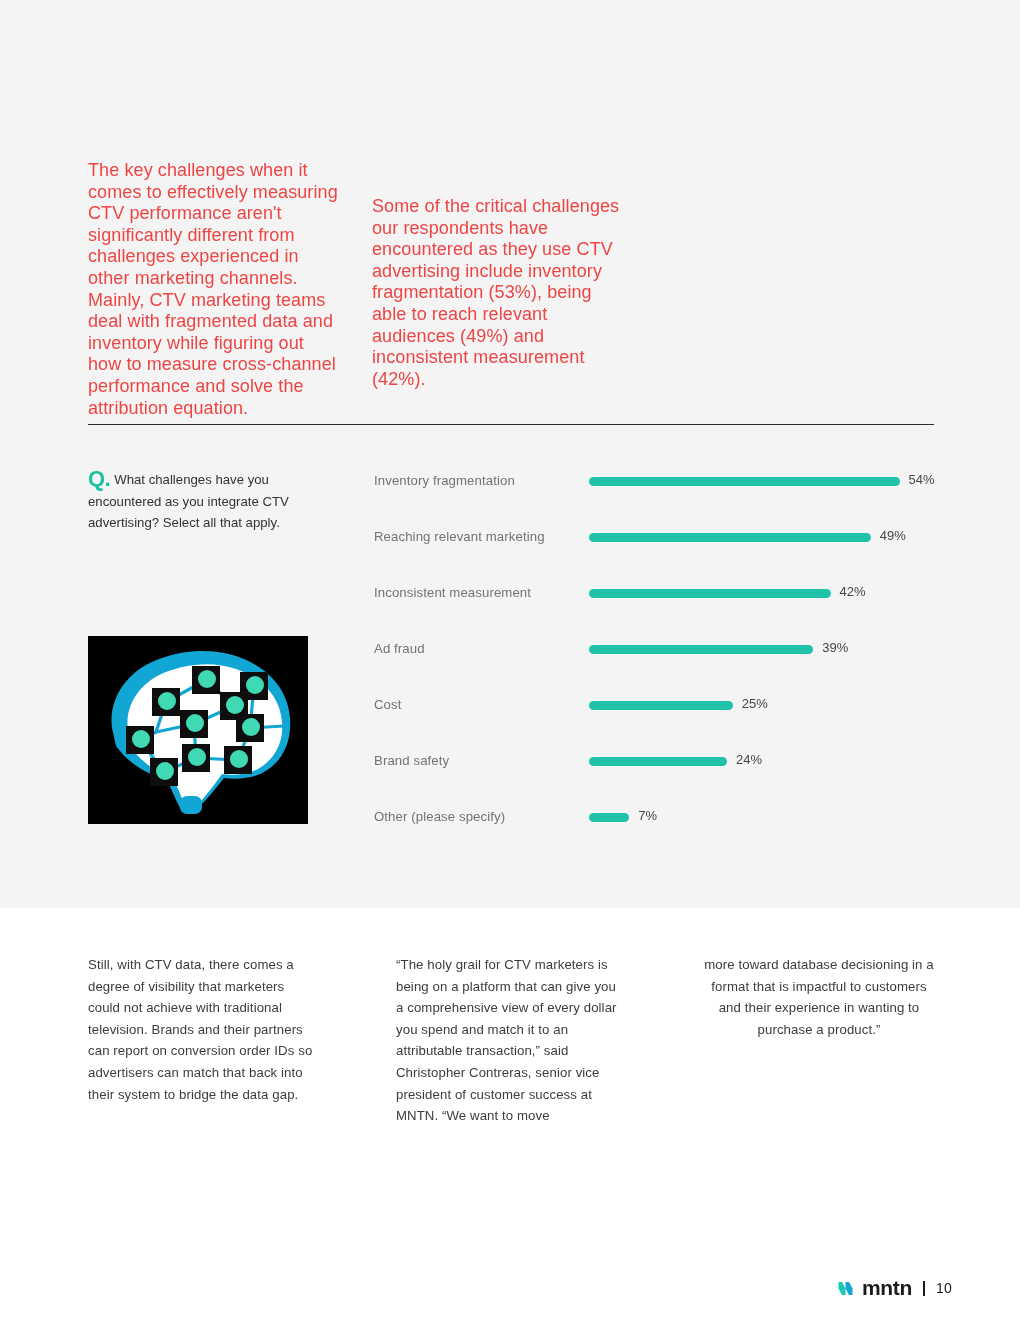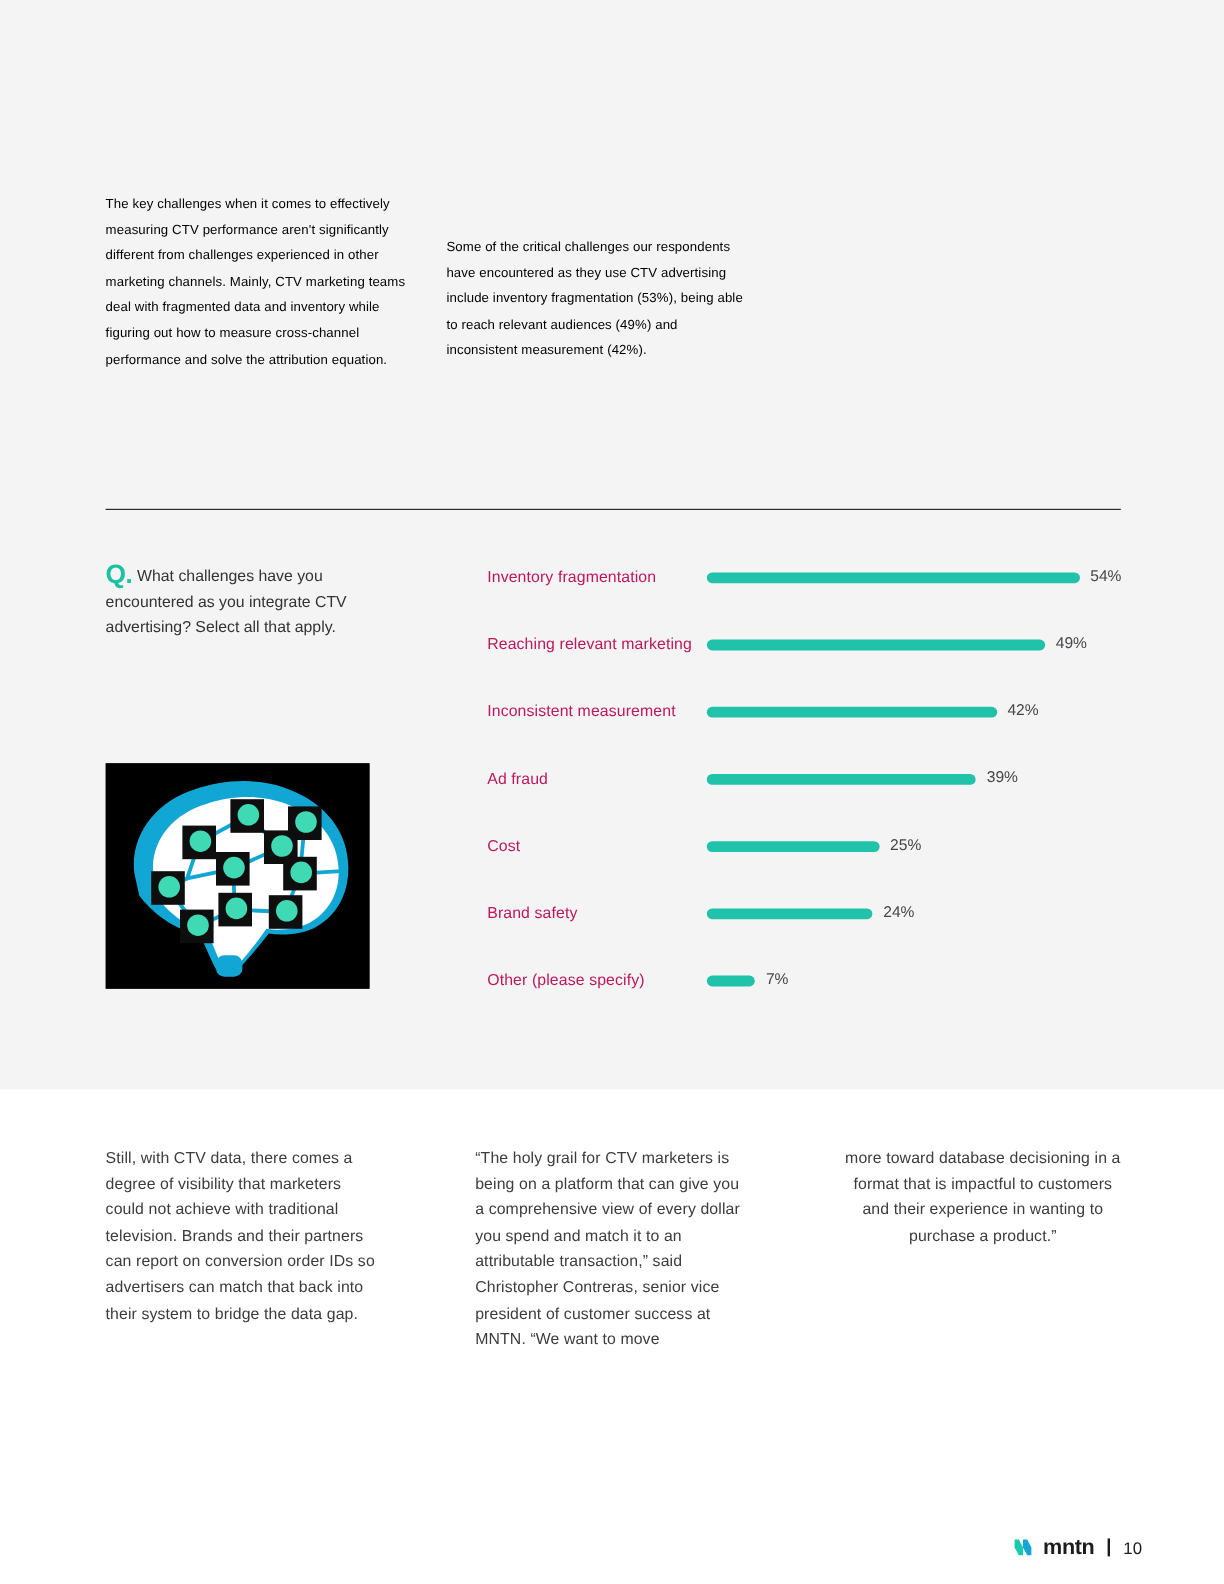--- a/index.html
+++ b/index.html
@@ -40,23 +40,23 @@
   .intro {
     position: absolute;
     left: 88px; top: 160px;
     width: 846px;
     display: flex;
     gap: 0px;
   }
   .intro .col {
     width: 250px;
     margin-right: 34px;
-    font-size: 11px;
+    font-size: 18px;
     line-height: 21.6px;
-    color: #000000;
+    color: #ef4444;
     letter-spacing: 0.1px;
   }
   .intro .col:last-child { margin-right: 0; margin-top: 36px; }
 
   
   .divider {
     position: absolute;
     left: 88px; top: 424px;
     width: 846px; height: 1.4px;
     background: #2b2b2d;
@@ -100,23 +100,22 @@
   .chart-row {
     position: relative;
     height: 56px;
   }
   .chart-label {
     position: absolute;
     left: 0; top: 10px;
     width: 205px;
     font-size: 13.2px;
     line-height: 17px;
-    color: #be185d;
+    color: #737373;
     letter-spacing: 0.1px;
-    margin-left: 32px;
   }
   .bar-track {
     position: absolute;
     left: 215px; top: 12px;
     width: 345px;
     height: 14px;
   }
   .bar-fill {
     position: absolute;
     left: 0; top: 3px;
@@ -161,21 +160,21 @@
   .footer-logo-mark {
     width: 19px; height: 19px;
     background: #ffffff;
     border-radius: 2px;
     display: flex;
     align-items: center;
     justify-content: center;
     overflow: hidden;
   }
   .footer-wordmark {
-    font-size: 18px;
+    font-size: 21px;
     font-weight: bold;
     color: #1c1c1e;
     letter-spacing: -0.3px;
   }
   .footer-sep {
     width: 2px; height: 15px;
     background: #1c1c1e;
     margin: 0 4px;
   }
   .footer-page {

